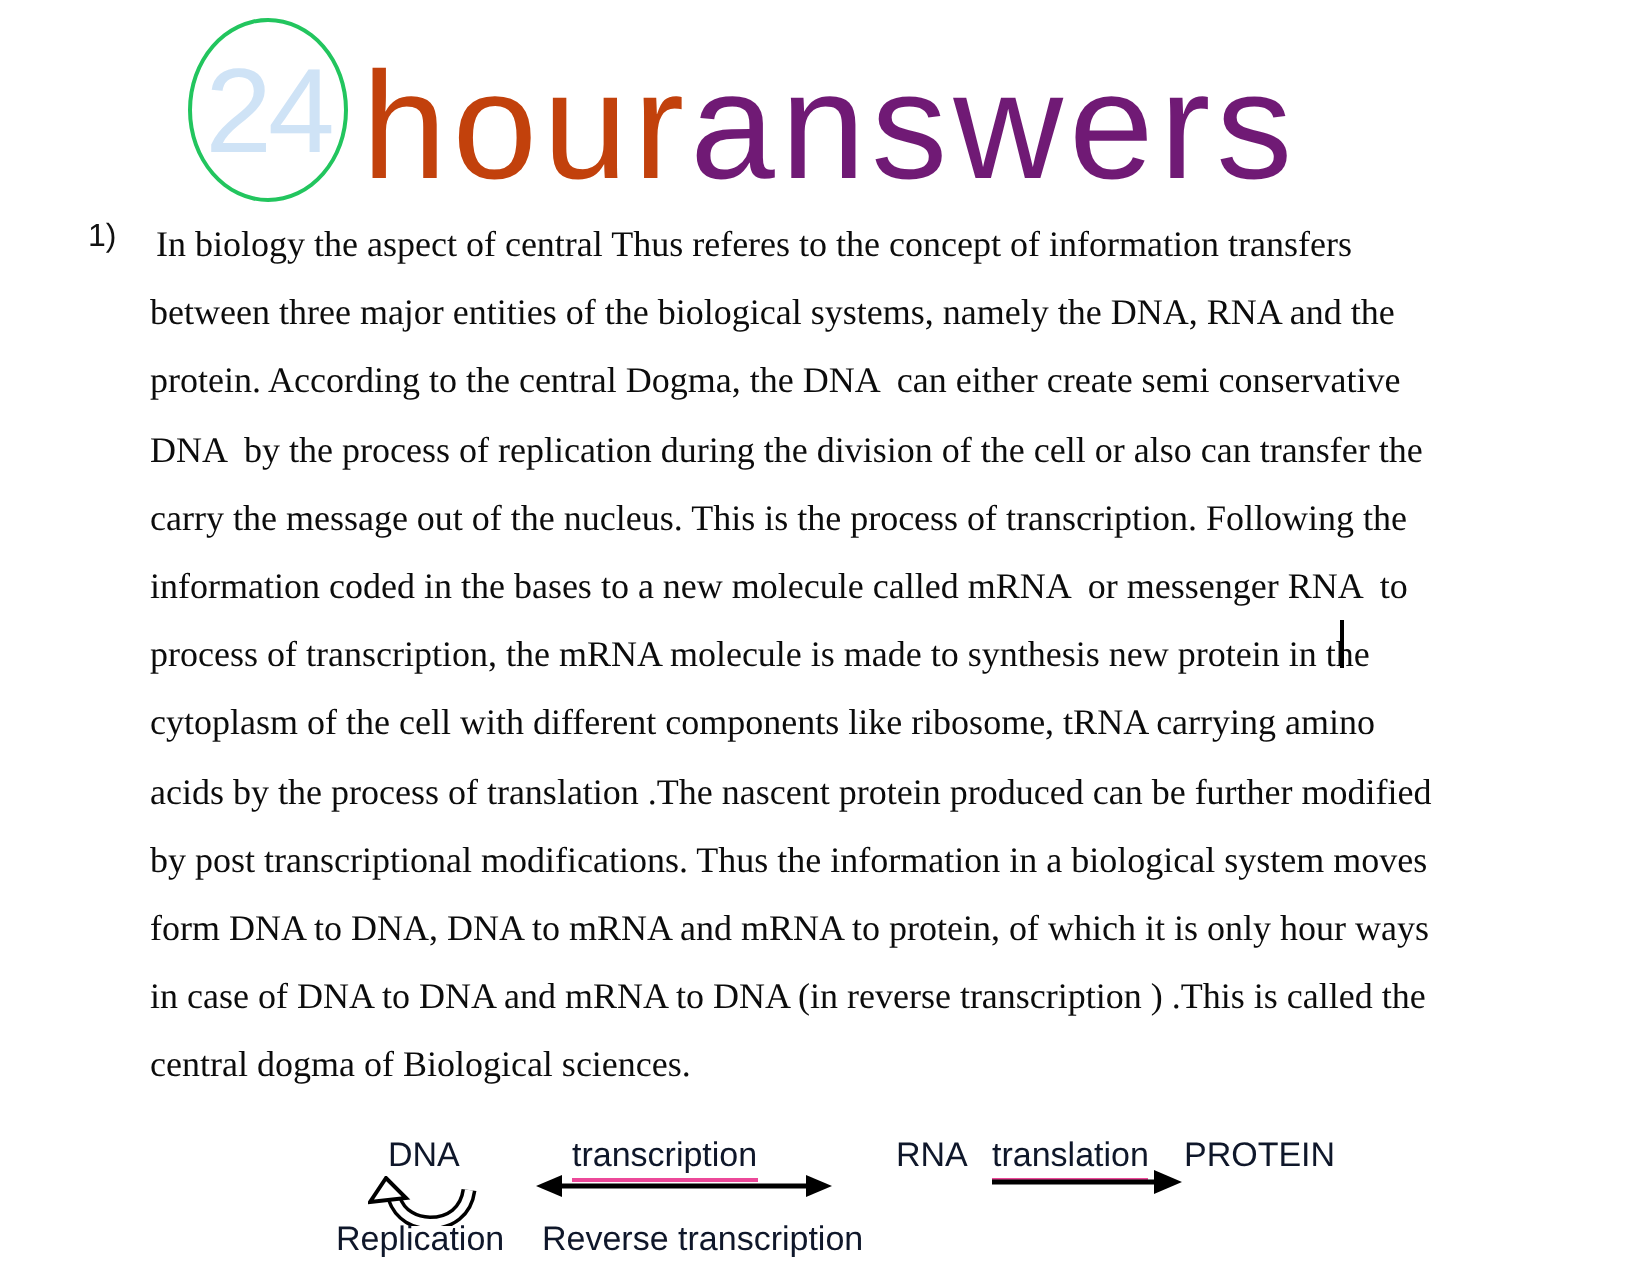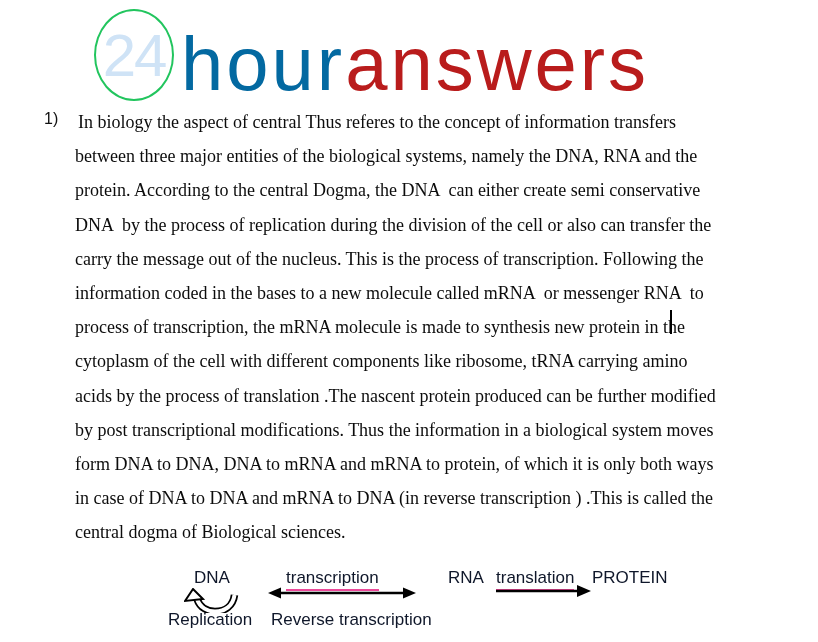--- a/index.html
+++ b/index.html
@@ -18,22 +18,22 @@
     display:flex; align-items:center; justify-content:center;
     font-family:"Liberation Sans", sans-serif;
     font-size:60px; letter-spacing:-2px; color:#cfe3f6;
   }
   .logo-word {
     position:absolute; left:181px; top:26px;
     font-family:"Liberation Sans", sans-serif;
     font-size:76px; line-height:1; letter-spacing:3px;
     white-space:nowrap;
   }
-  .logo-hour { color:#0369a1;margin-top:26px; }
-  .logo-answers { color:#b91c1c; }
+  .logo-hour { color:#c2410c;margin-top:26px; }
+  .logo-answers { color:#701a75; }
 
   
   .q-number {
     position:absolute; left:44px; top:110px;
     font-family:"Liberation Sans", sans-serif;
     font-size:16px; color:#111;
   }
   .paragraph {
     position:absolute; left:75px; top:105px; width:720px;
     font-size:18px; color:#0c0c0c;
@@ -86,21 +86,21 @@
     <div class="line first">In biology the aspect of central Thus referes to the concept of information transfers</div>
     <div class="line">between three major entities of the biological systems, namely the DNA, RNA and the</div>
     <div class="line">protein. According to the central Dogma, the DNA  can either create semi conservative</div>
     <div class="line">DNA  by the process of replication during the division of the cell or also can transfer the</div>
     <div class="line">carry the message out of the nucleus. This is the process of transcription. Following the</div>
     <div class="line">information coded in the bases to a new molecule called mRNA  or messenger RNA  to</div>
     <div class="line">process of transcription, the mRNA molecule is made to synthesis new protein in the</div>
     <div class="line">cytoplasm of the cell with different components like ribosome, tRNA carrying amino</div>
     <div class="line">acids by the process of translation .The nascent protein produced can be further modified</div>
     <div class="line">by post transcriptional modifications. Thus the information in a biological system moves</div>
-    <div class="line">form DNA to DNA, DNA to mRNA and mRNA to protein, of which it is only both ways</div>
+    <div class="line">form DNA to DNA, DNA to mRNA and mRNA to protein, of which it is only hour ways</div>
     <div class="line">in case of DNA to DNA and mRNA to DNA (in reverse transcription ) .This is called the</div>
     <div class="line">central dogma of Biological sciences.</div>
   </div>
   <div class="caret"></div>
 
   <div class="diagram-label dna-label">DNA</div>
 
   <div class="diagram-label transcription-label underlined">transcription</div>
 
   <div class="diagram-label rna-label">RNA</div>

